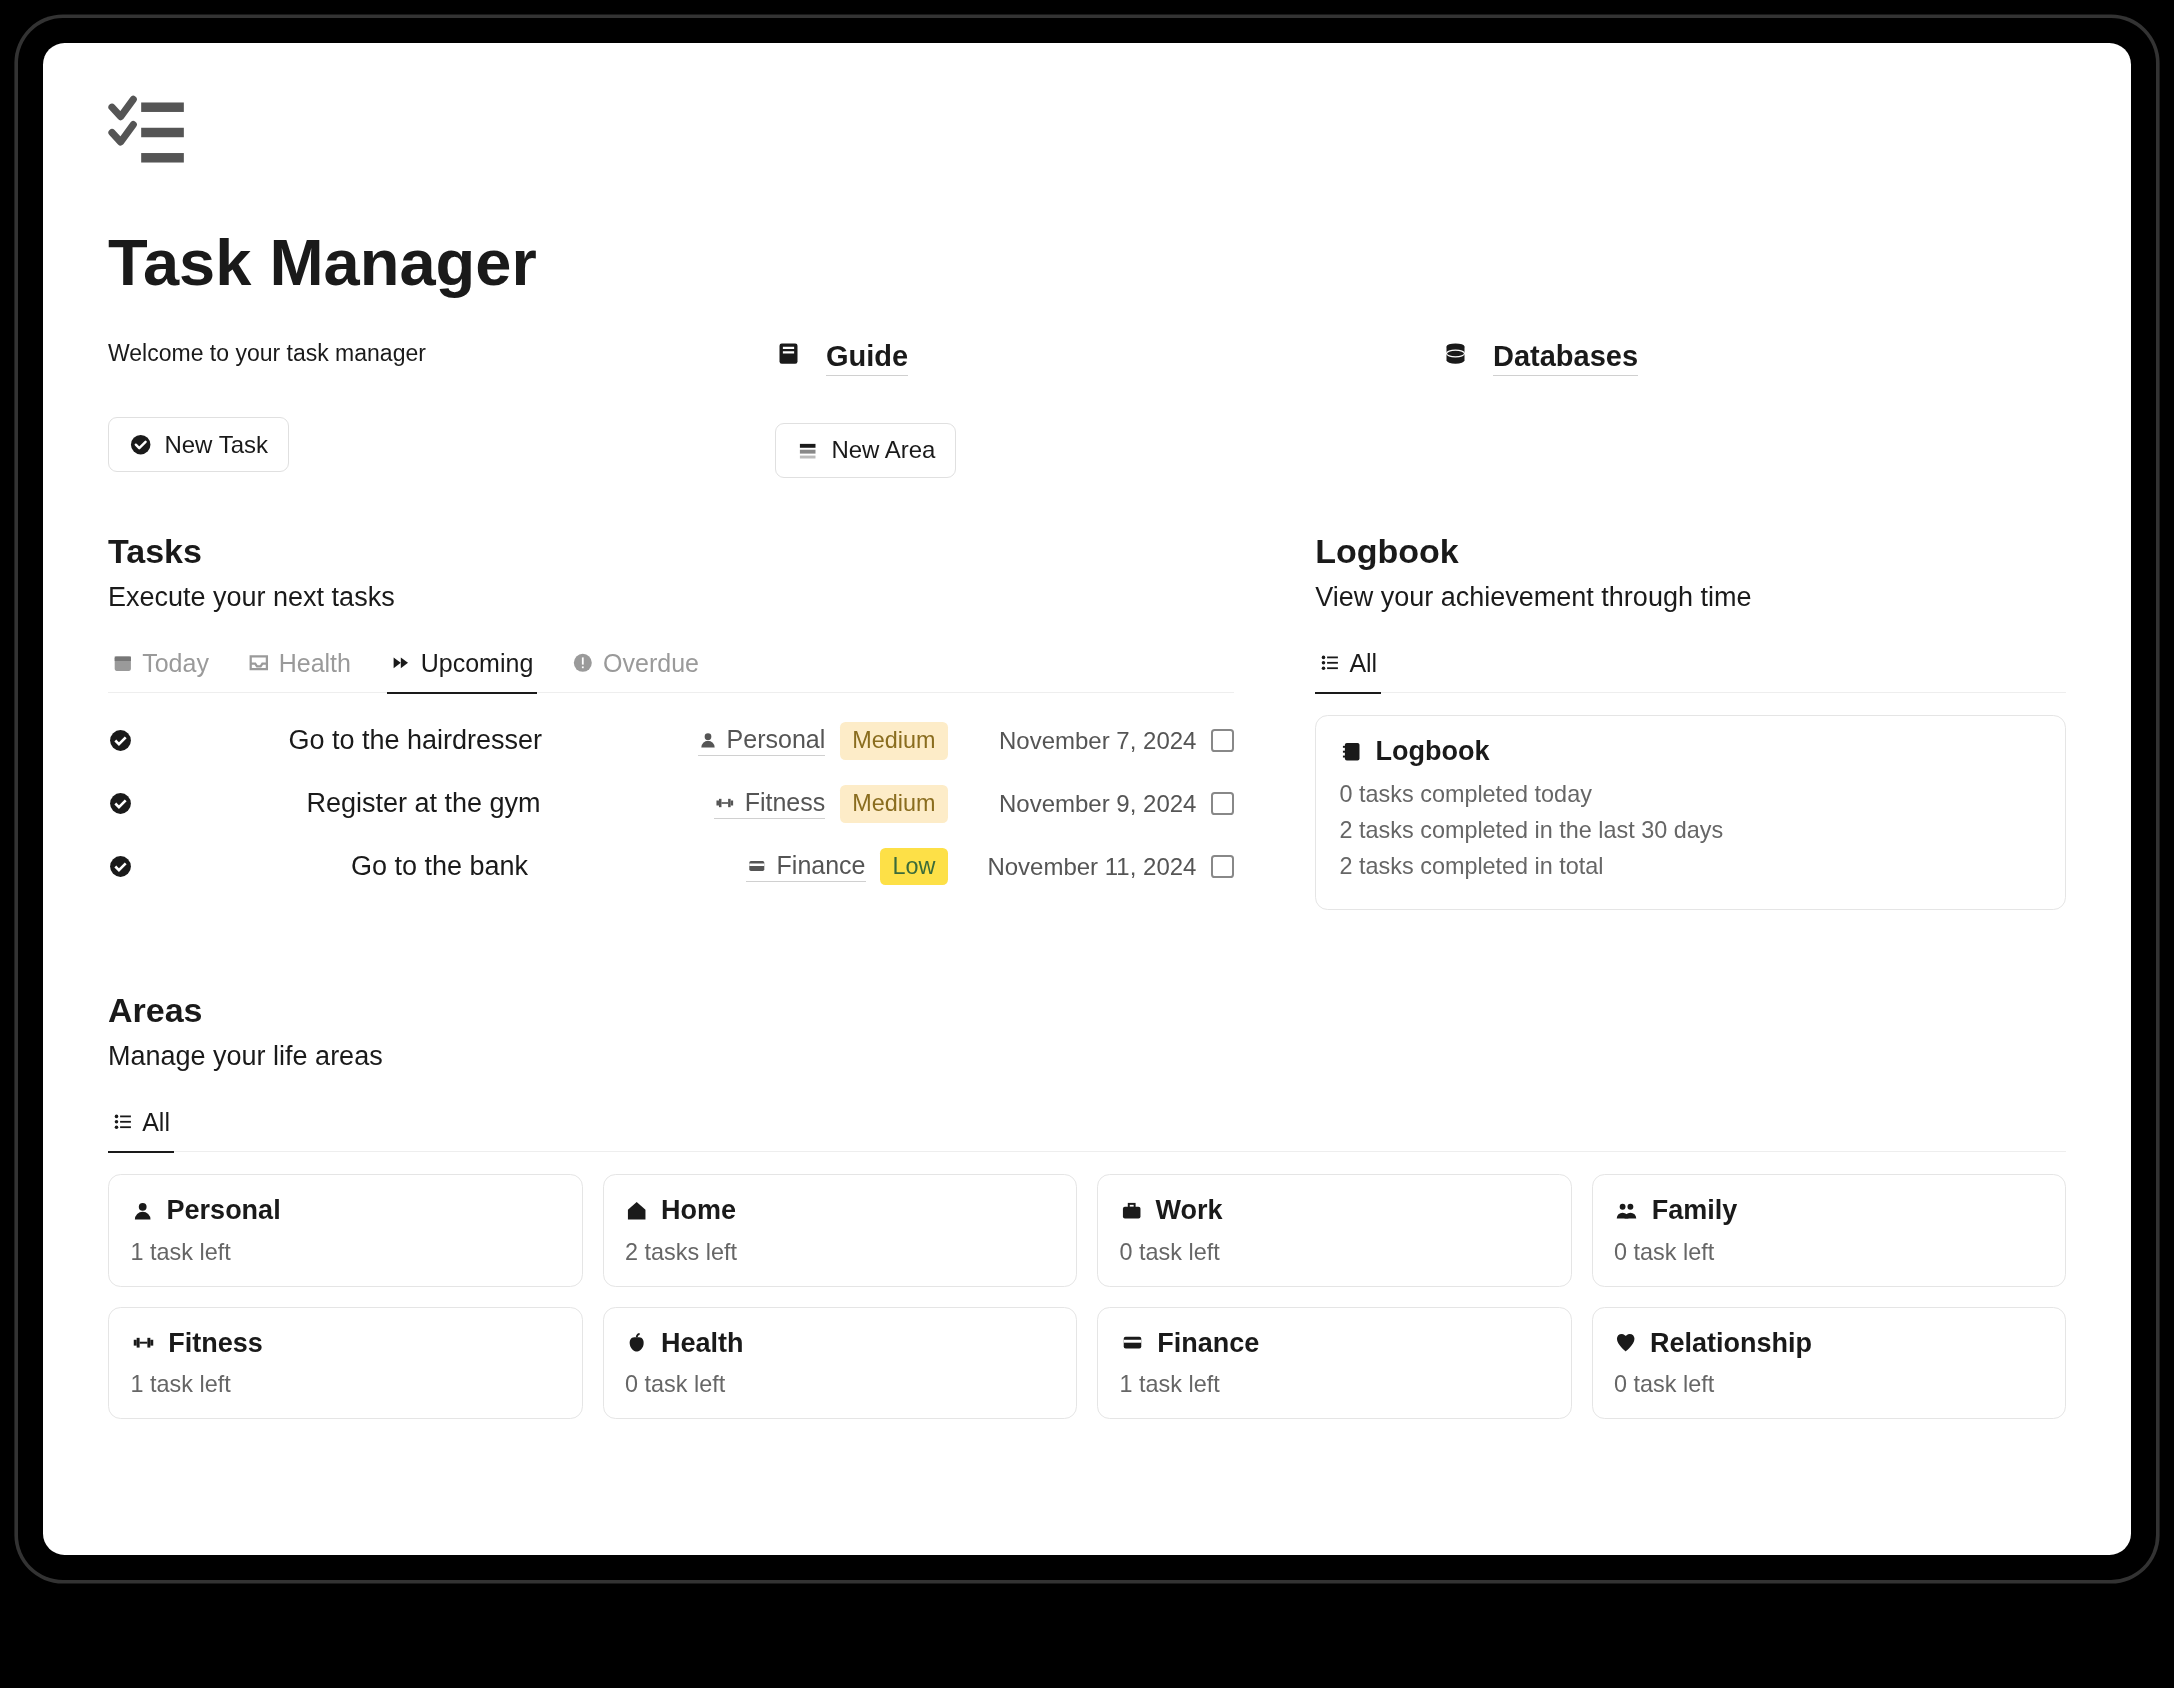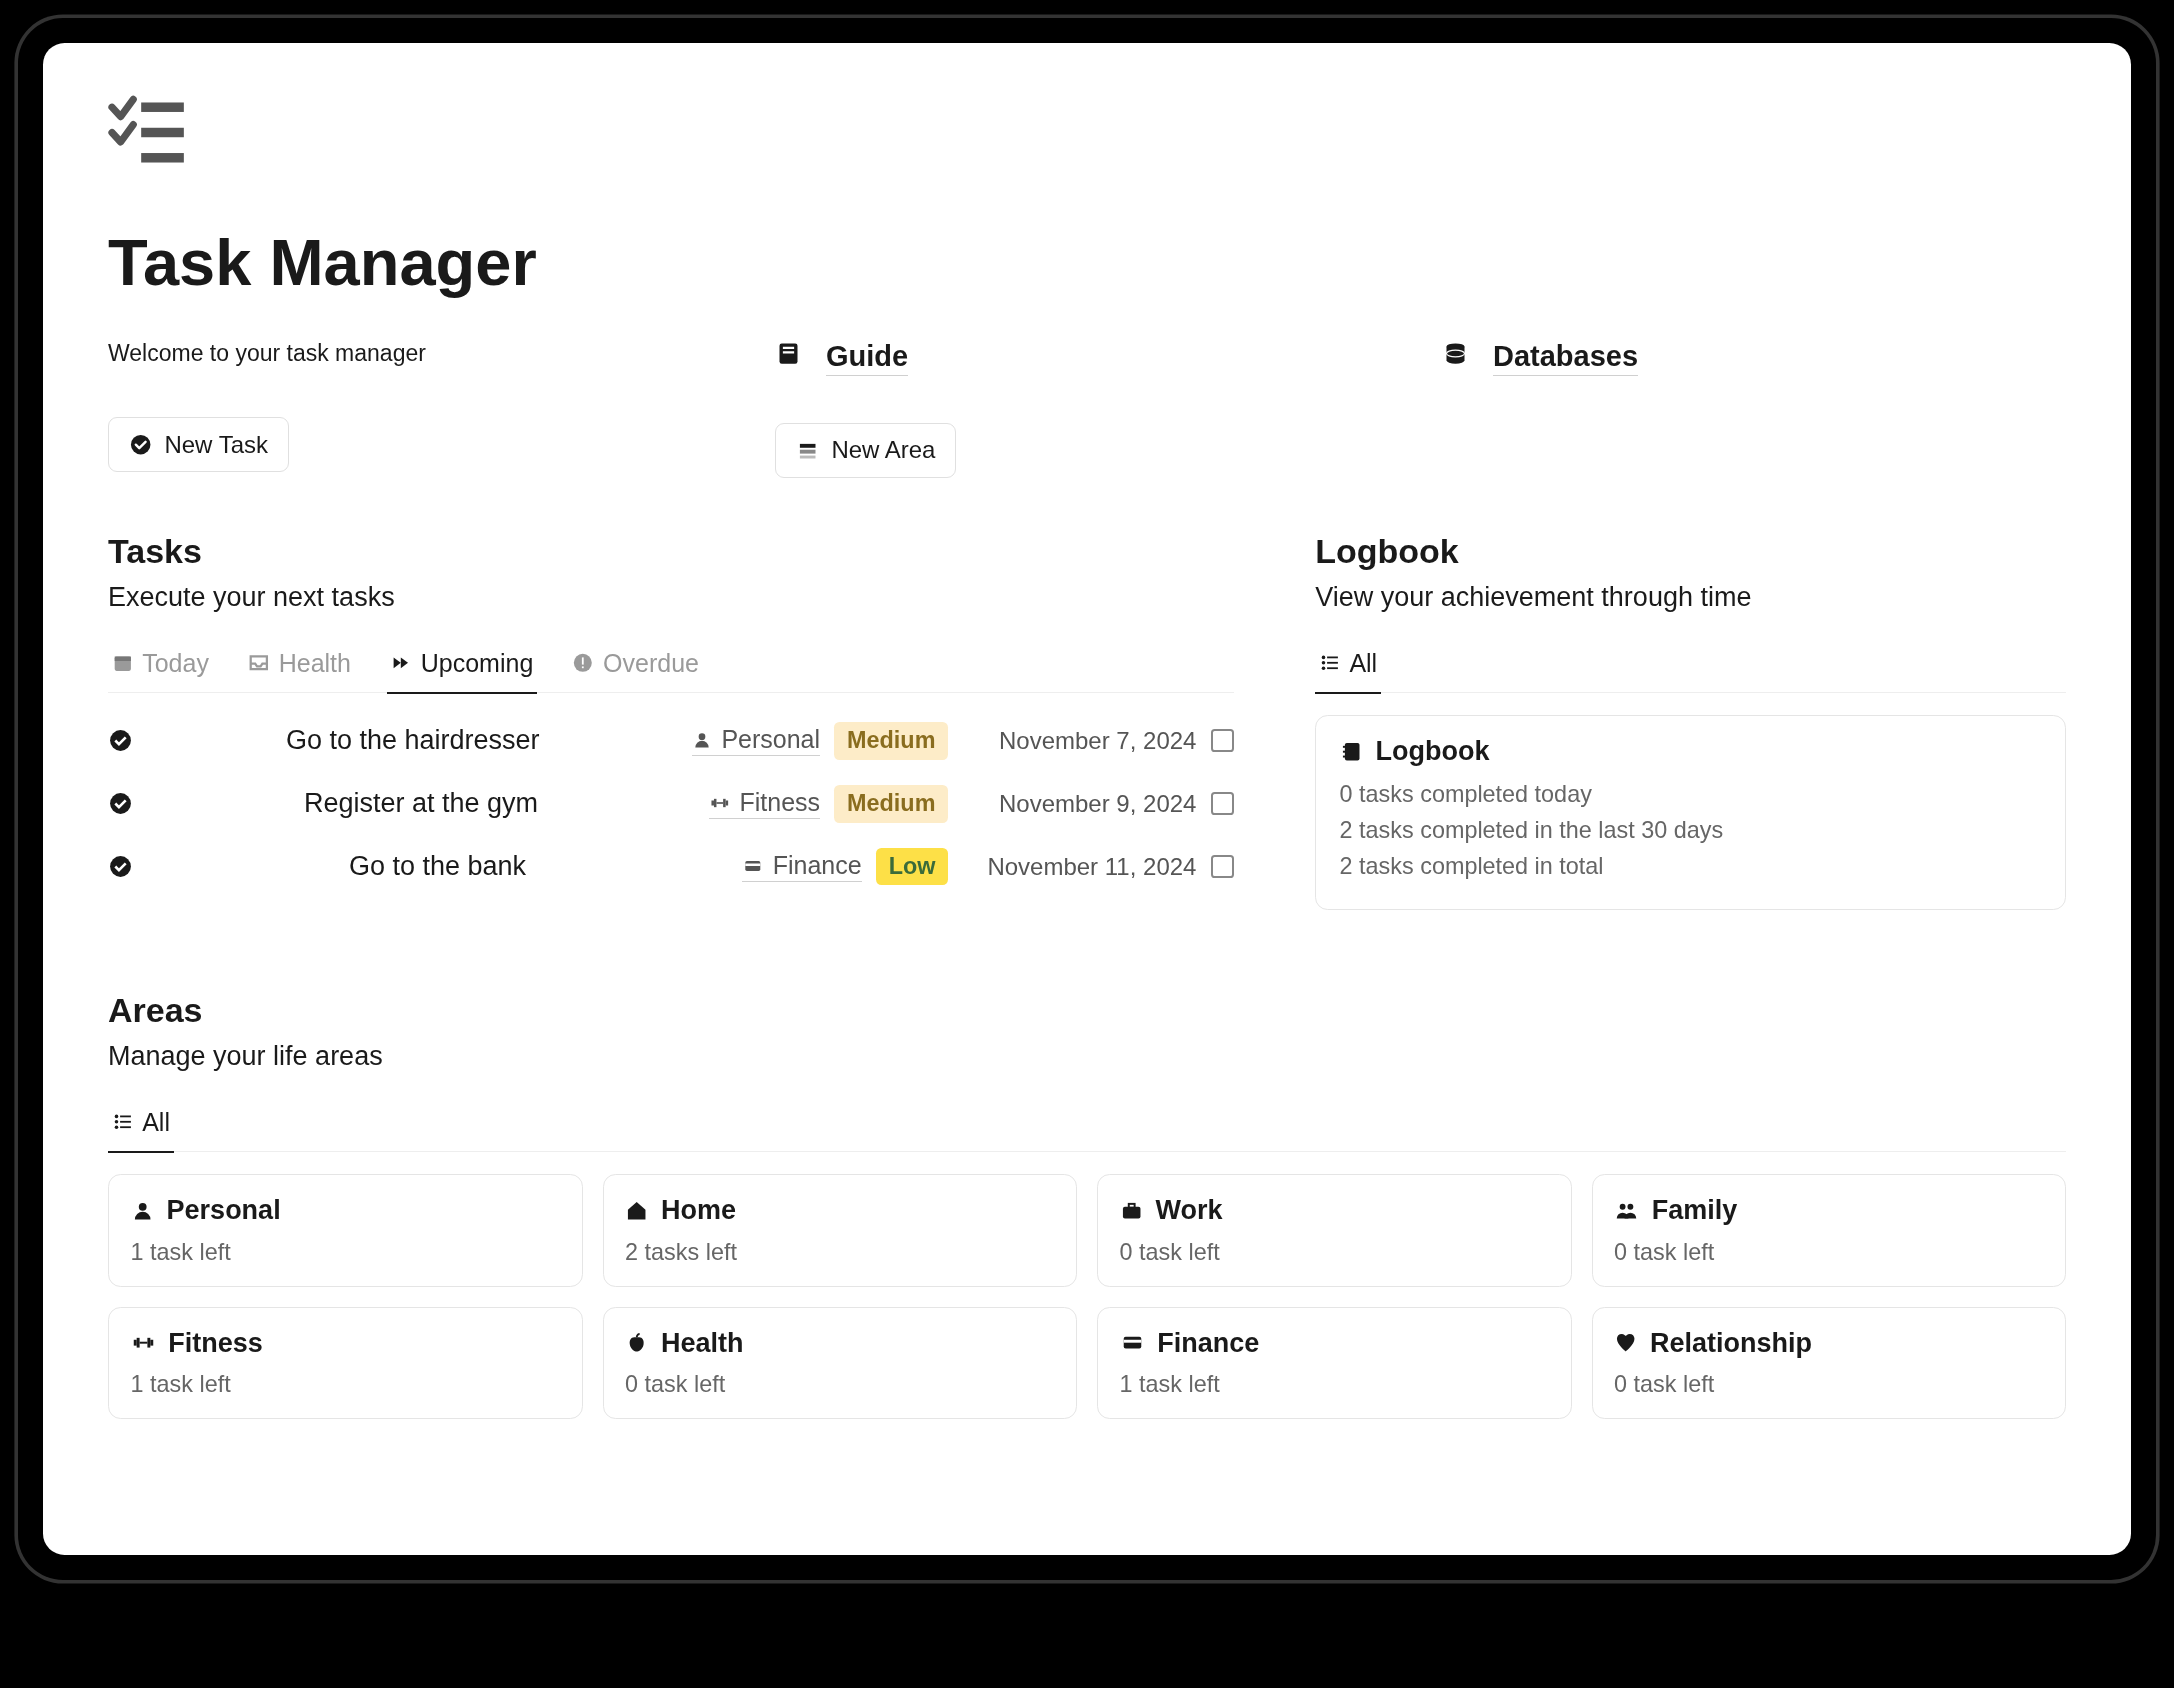--- a/index.html
+++ b/index.html
@@ -127,21 +127,21 @@
     gap: 9px;
     color: #555;
     font-size: 25px;
     border-bottom: 1.8px solid #d0d0d0;
     padding-bottom: 0.9px;
   }
   .pill {
     padding: 5.4px 12.6px;
     border-radius: 5.4px;
     font-size: 23.4px;
-    font-weight: 700;
+    font-weight: 400;
   }
   .pill-medium { background: #fdecc8; color: #8a6d1f; }
   .pill-low    { background: #fde047; color: #3a6b3a; }
   .task-date {
     color: #555;
     font-size: 24px;
     min-width: 234px;
     text-align: right;
   }
   .checkbox {

